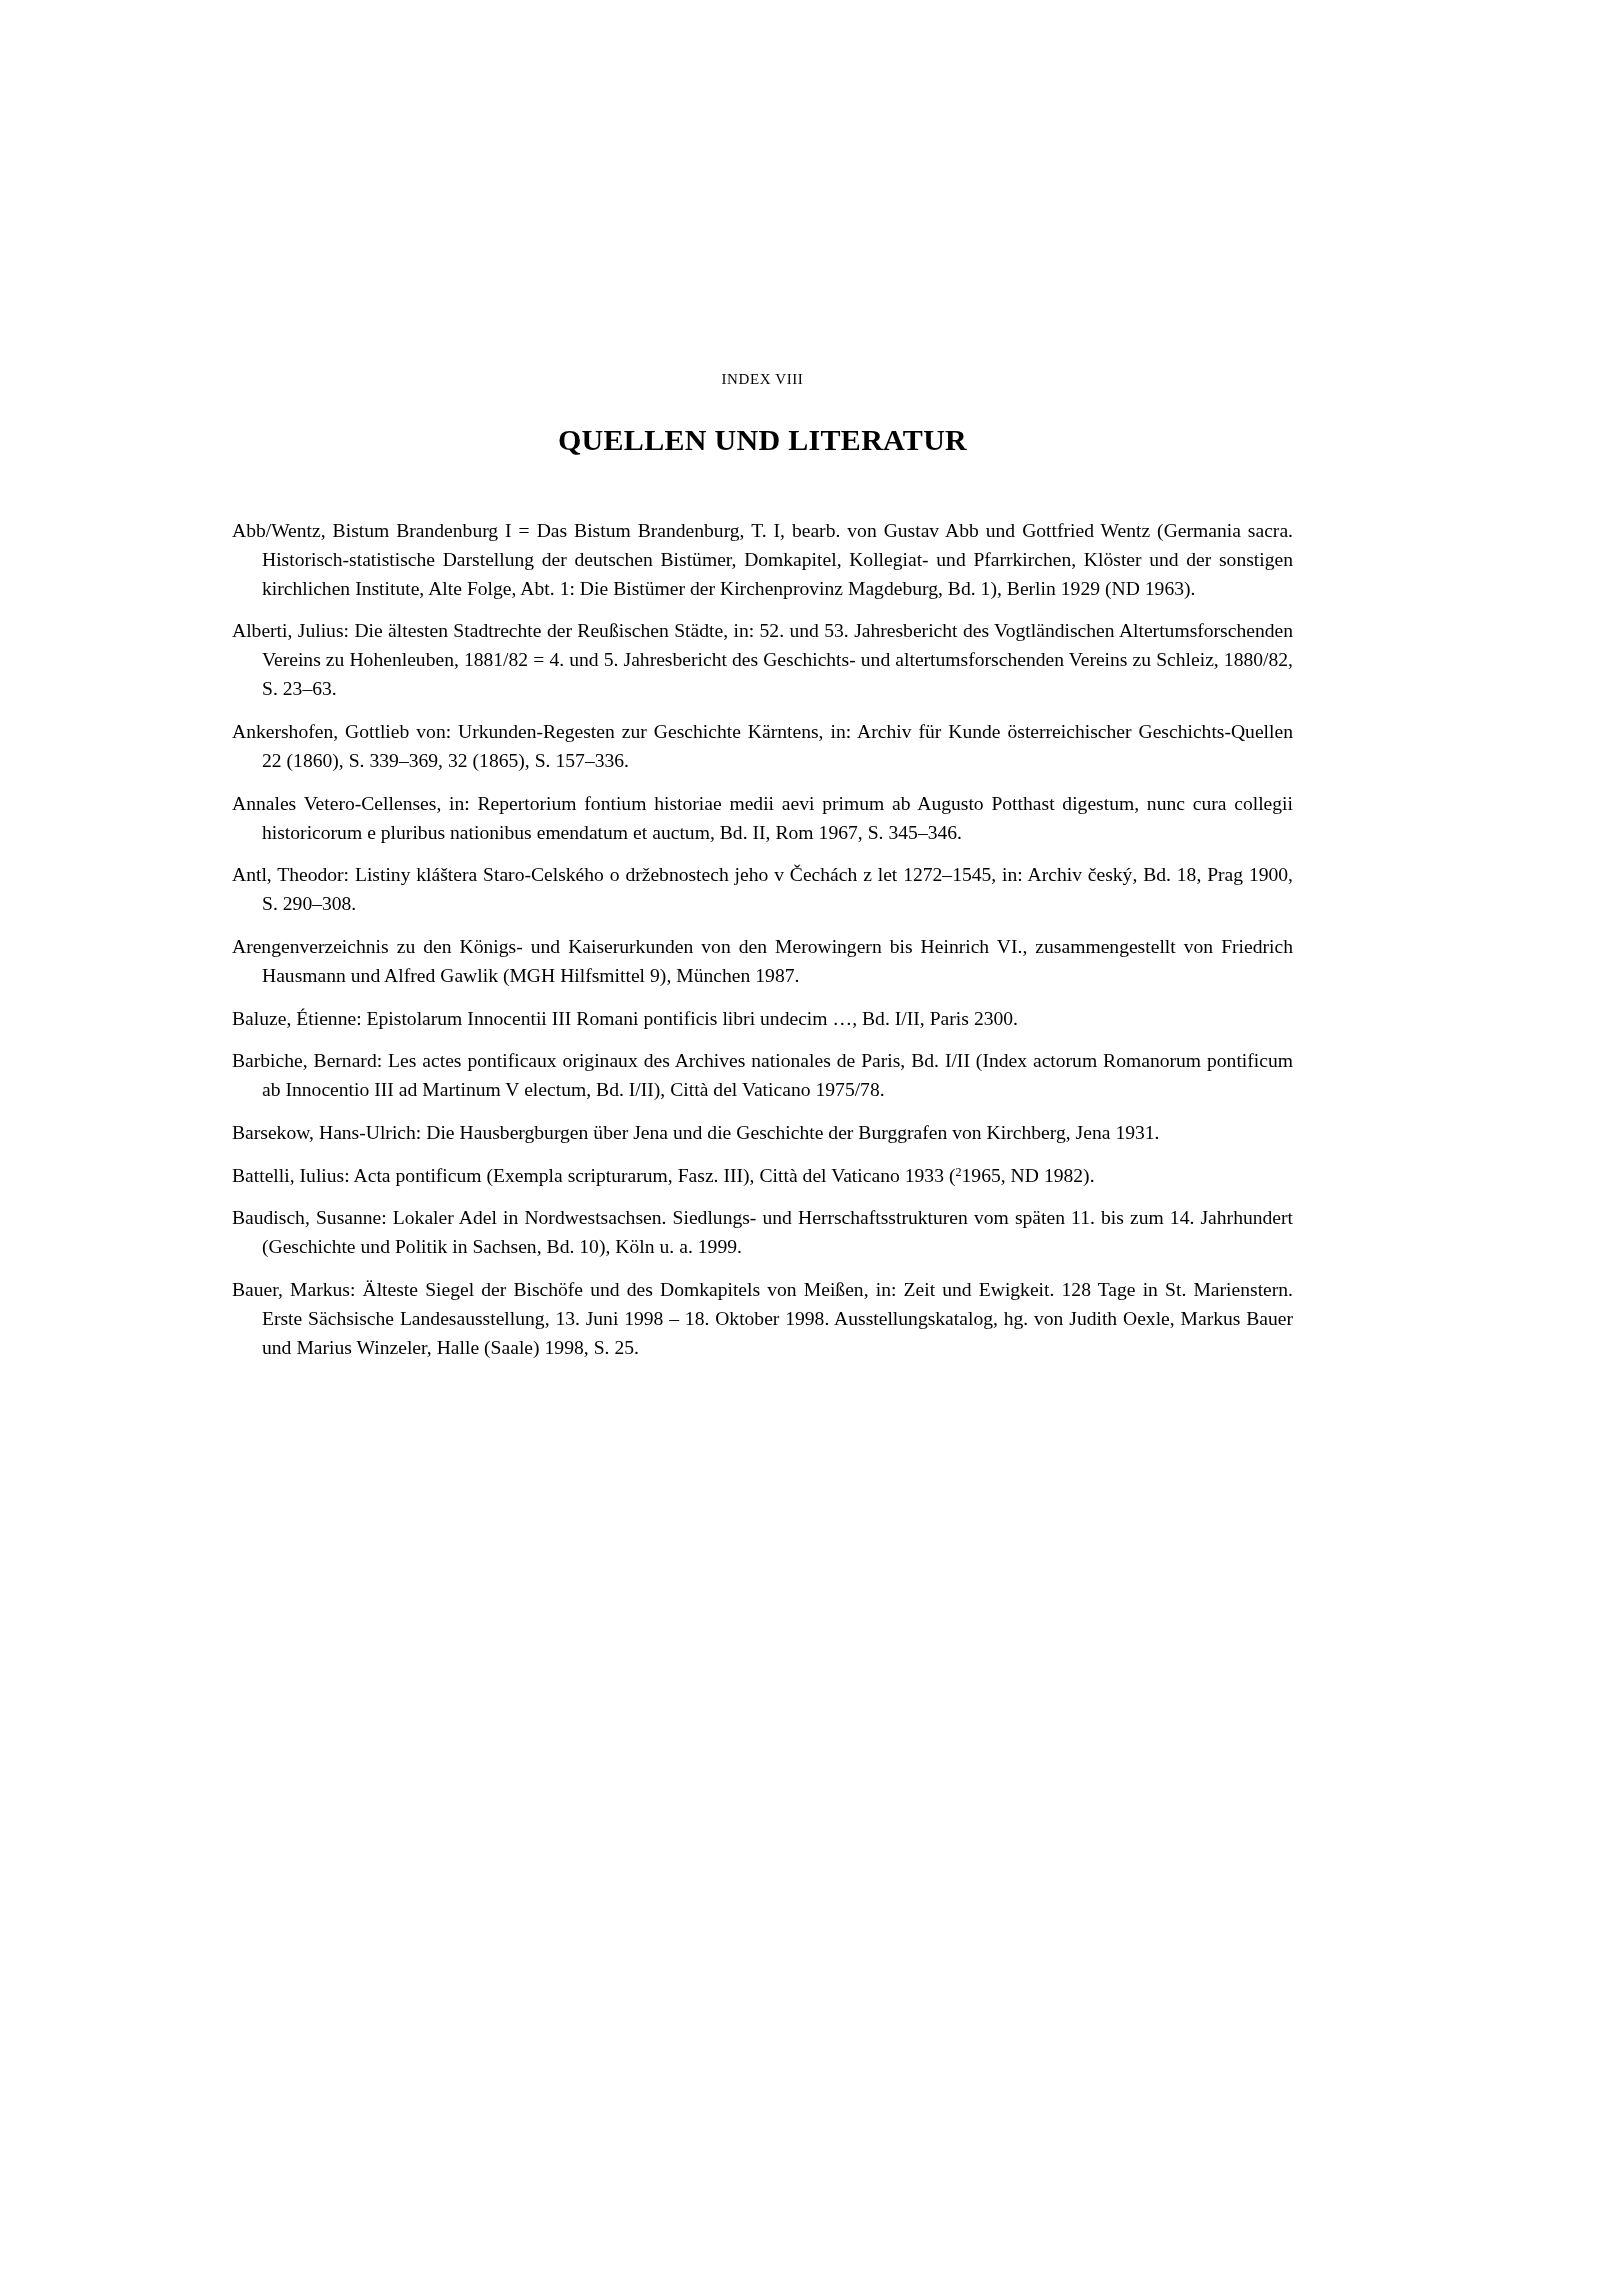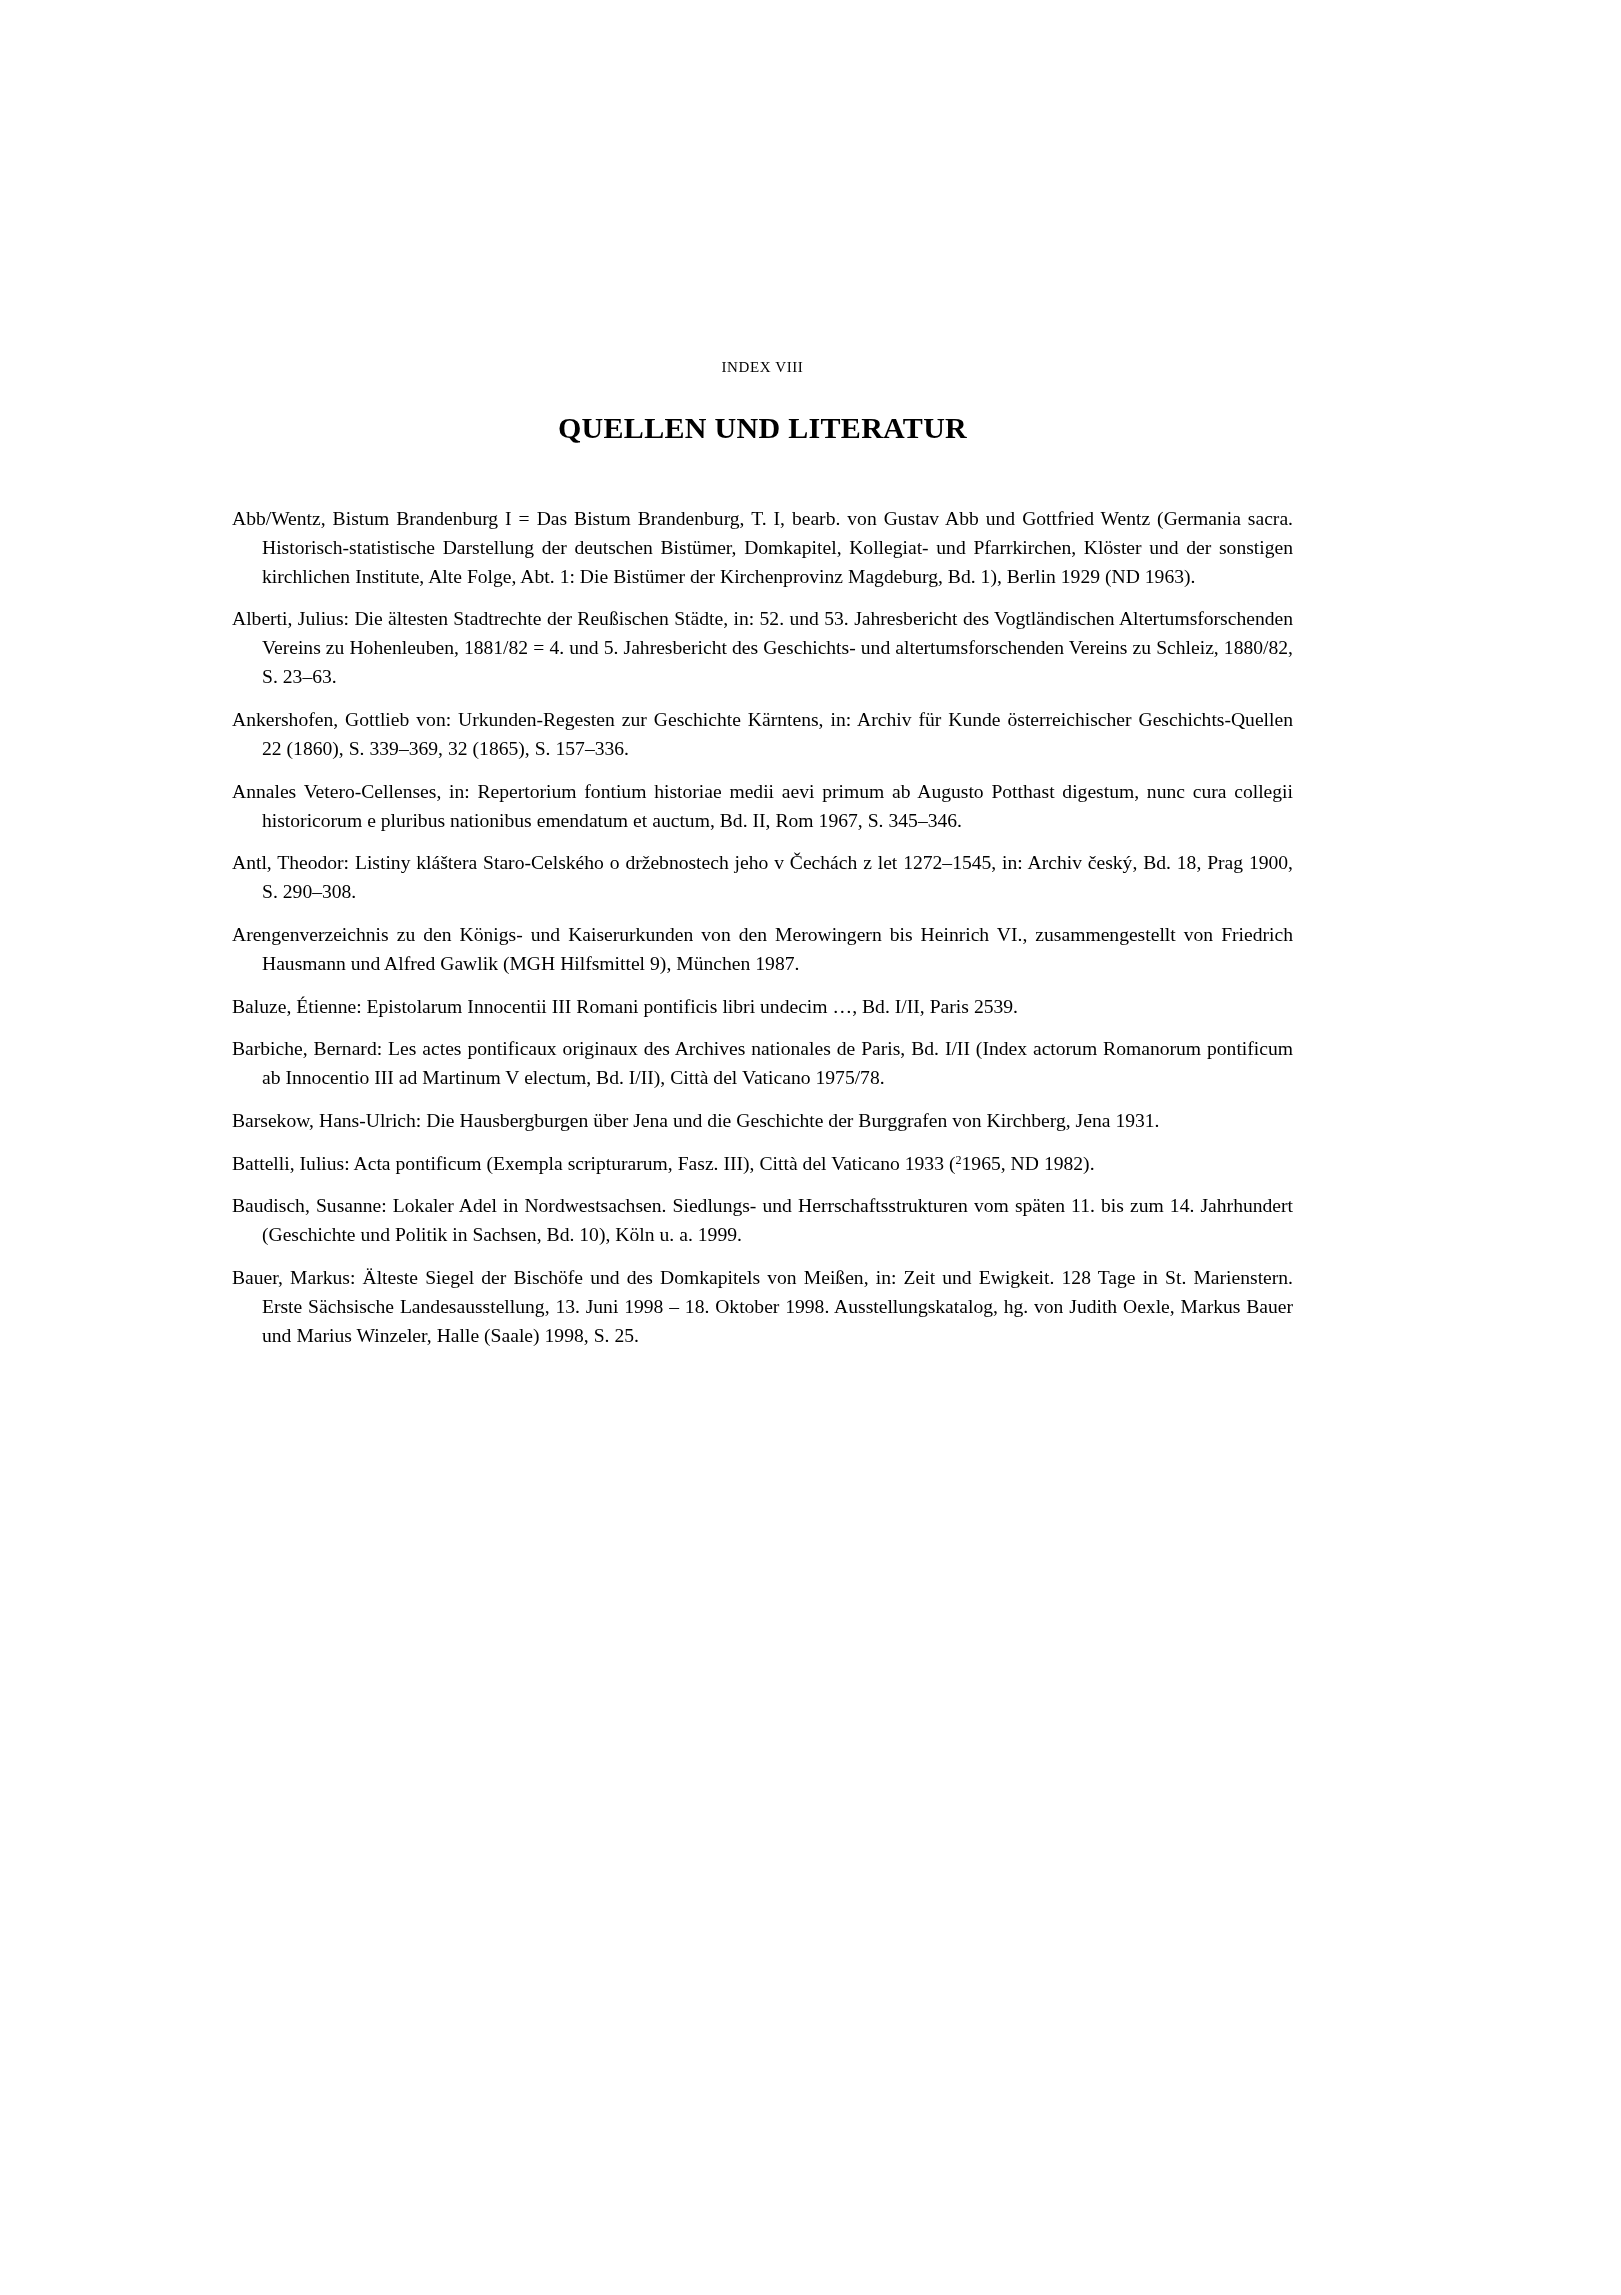--- a/index.html
+++ b/index.html
@@ -18,21 +18,21 @@
     overflow: hidden;
     font-family: "Liberation Serif", "DejaVu Serif", serif;
     color: #000000;
     -webkit-font-smoothing: antialiased;
   }
 
   
   .content {
     position: absolute;
     left: 216px;
-    top: 359px;
+    top: 371px;
     width: 1093px;
   }
 
   .running-head {
     font-size: 15px;
     letter-spacing: 0.6px;
     text-align: center;
     margin: 0 0 35px 0;
     font-weight: normal;
   }
@@ -86,21 +86,21 @@
     <h1 class="doc-title">QUELLEN UND LITERATUR</h1>
 
     <div class="bibliography">
 
       <p class="entry">Abb/Wentz, Bistum Brandenburg I = Das Bistum Brandenburg, T. I, bearb. von Gustav Abb und Gottfried Wentz (Germania sacra. Historisch-statistische Darstellung der deutschen Bistümer, Domkapitel, Kollegiat- und Pfarrkirchen, Klöster und der sonstigen kirchlichen Institute, Alte Folge, Abt. 1: Die Bistümer der Kirchenprovinz Magdeburg, Bd. 1), Berlin 1929 (ND 1963).</p>
       <p class="entry">Alberti, Julius: Die ältesten Stadtrechte der Reußischen Städte, in: 52. und 53. Jahresbericht des Vogtländischen Altertumsforschenden Vereins zu Hohenleuben, 1881/82 = 4. und 5. Jahresbericht des Geschichts- und altertumsforschenden Vereins zu Schleiz, 1880/82, S. 23–63.</p>
       <p class="entry">Ankershofen, Gottlieb von: Urkunden-Regesten zur Geschichte Kärntens, in: Archiv für Kunde österreichischer Geschichts-Quellen 22 (1860), S. 339–369, 32 (1865), S. 157–336.</p>
       <p class="entry">Annales Vetero-Cellenses, in: Repertorium fontium historiae medii aevi primum ab Augusto Potthast digestum, nunc cura collegii historicorum e pluribus nationibus emendatum et auctum, Bd. II, Rom 1967, S. 345–346.</p>
       <p class="entry">Antl, Theodor: Listiny kláštera Staro-Celského o držebnostech jeho v Čechách z let 1272–1545, in: Archiv český, Bd. 18, Prag 1900, S. 290–308.</p>
       <p class="entry">Arengenverzeichnis zu den Königs- und Kaiserurkunden von den Merowingern bis Heinrich VI., zusammengestellt von Friedrich Hausmann und Alfred Gawlik (MGH Hilfsmittel 9), München 1987.</p>
-      <p class="entry">Baluze, Étienne: Epistolarum Innocentii III Romani pontificis libri undecim …, Bd. I/II, Paris 2539.</p>
+      <p class="entry">Baluze, Étienne: Epistolarum Innocentii III Romani pontificis libri undecim …, Bd. I/II, Paris 2300.</p>
       <p class="entry">Barbiche, Bernard: Les actes pontificaux originaux des Archives nationales de Paris, Bd. I/II (Index actorum Romanorum pontificum ab Innocentio III ad Martinum V electum, Bd. I/II), Città del Vaticano 1975/78.</p>
       <p class="entry">Barsekow, Hans-Ulrich: Die Hausbergburgen über Jena und die Geschichte der Burggrafen von Kirchberg, Jena 1931.</p>
 
       <p class="entry"><span>Battelli, Iulius: Acta pontificum (Exempla scripturarum, Fasz. III), Città del Vaticano 1933 (</span><sup>2</sup><span>1965, ND 1982).</span></p>
 
       <p class="entry">Baudisch, Susanne: Lokaler Adel in Nordwestsachsen. Siedlungs- und Herrschaftsstrukturen vom späten 11. bis zum 14. Jahrhundert (Geschichte und Politik in Sachsen, Bd. 10), Köln u. a. 1999.</p>
       <p class="entry">Bauer, Markus: Älteste Siegel der Bischöfe und des Domkapitels von Meißen, in: Zeit und Ewigkeit. 128 Tage in St. Marienstern. Erste Sächsische Landesausstellung, 13. Juni 1998 – 18. Oktober 1998. Ausstellungskatalog, hg. von Judith Oexle, Markus Bauer und Marius Winzeler, Halle (Saale) 1998, S. 25.</p>
 
     </div>
   </div>

